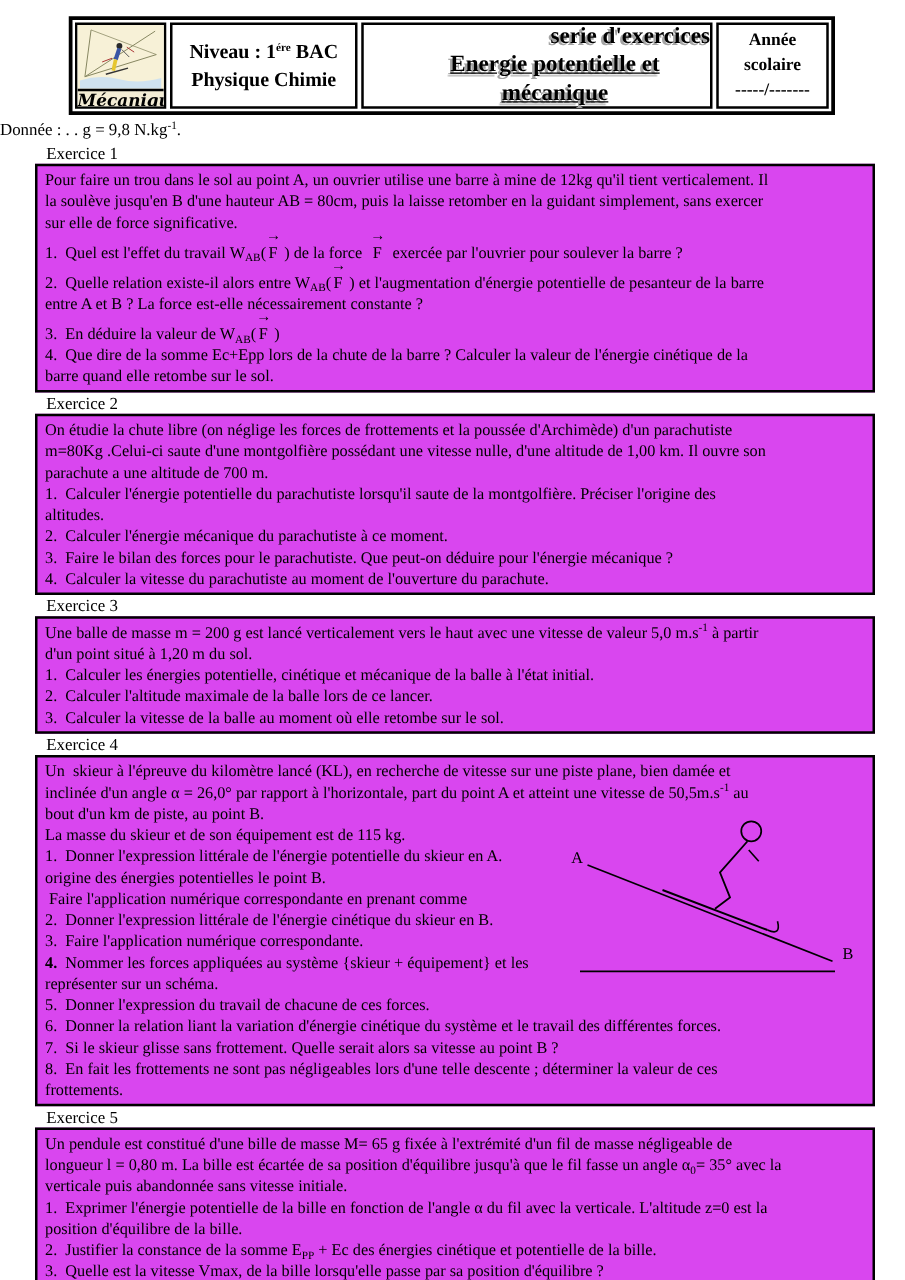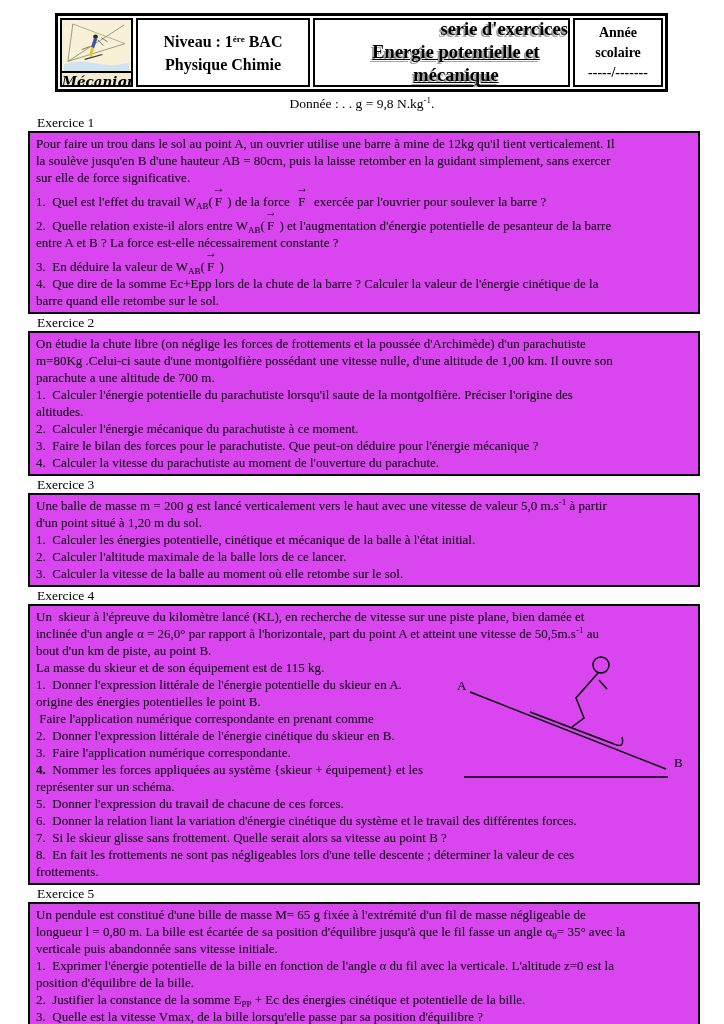--- a/index.html
+++ b/index.html
@@ -16,27 +16,27 @@
   .cell{border:2px solid #000;box-sizing:border-box;display:flex;flex-direction:column;
         justify-content:center;align-items:center;text-align:center;background:#fff;}
   .logo-cell{width:73px;padding:0;justify-content:stretch;overflow:hidden;}
   .logo-pic{flex:1;width:100%;background:#f7f1d7;}
   .logo-pic svg{display:block;width:100%;height:100%;}
   .logo-caption{
     width:100%;box-sizing:border-box;border-top:2px solid #000;background:#f3ecd4;
     font-style:italic;font-weight:bold;font-size:13.5px;line-height:16px;text-align:center;
     font-family:"DejaVu Serif","Liberation Serif",serif;
   }
-  .level-cell{width:174px;font-weight:bold;font-size:16px;line-height:23px;}
+  .level-cell{width:150px;font-weight:bold;font-size:16px;line-height:23px;}
   .title-cell{flex:1;font-weight:bold;font-size:18.5px;line-height:23px;
               text-shadow:-2px 2px 0 #a3a3a3;align-items:flex-end;}
   .title-cell .rich-line:nth-child(2){text-decoration:underline;margin-left:29px;}
   .year-cell{width:90px;font-weight:bold;font-size:14px;line-height:20px;}
   
-  .given{text-align:center;font-size:13.5px;line-height:18px;margin:3px 0 1px 0;}
+  .given{text-align:left;font-size:13.5px;line-height:18px;margin:3px 0 1px 0;}
   
   .ex-head{margin-left:28px;padding:1px 0 1px 9px;font-size:13.5px;line-height:15px;}
   .ex-box{
     position:relative;margin-left:28px;width:672px;box-sizing:border-box;
     border:2px solid #000;padding:2px 6px 3px 6px;background:#d946ef;
   }
   .line{font-size:13px;line-height:17px;white-space:pre-wrap;}
   .line.tall{padding-top:7px;}
   sub,sup{font-size:9px;line-height:0;position:relative;vertical-align:baseline;}
   sub{top:3px;}

